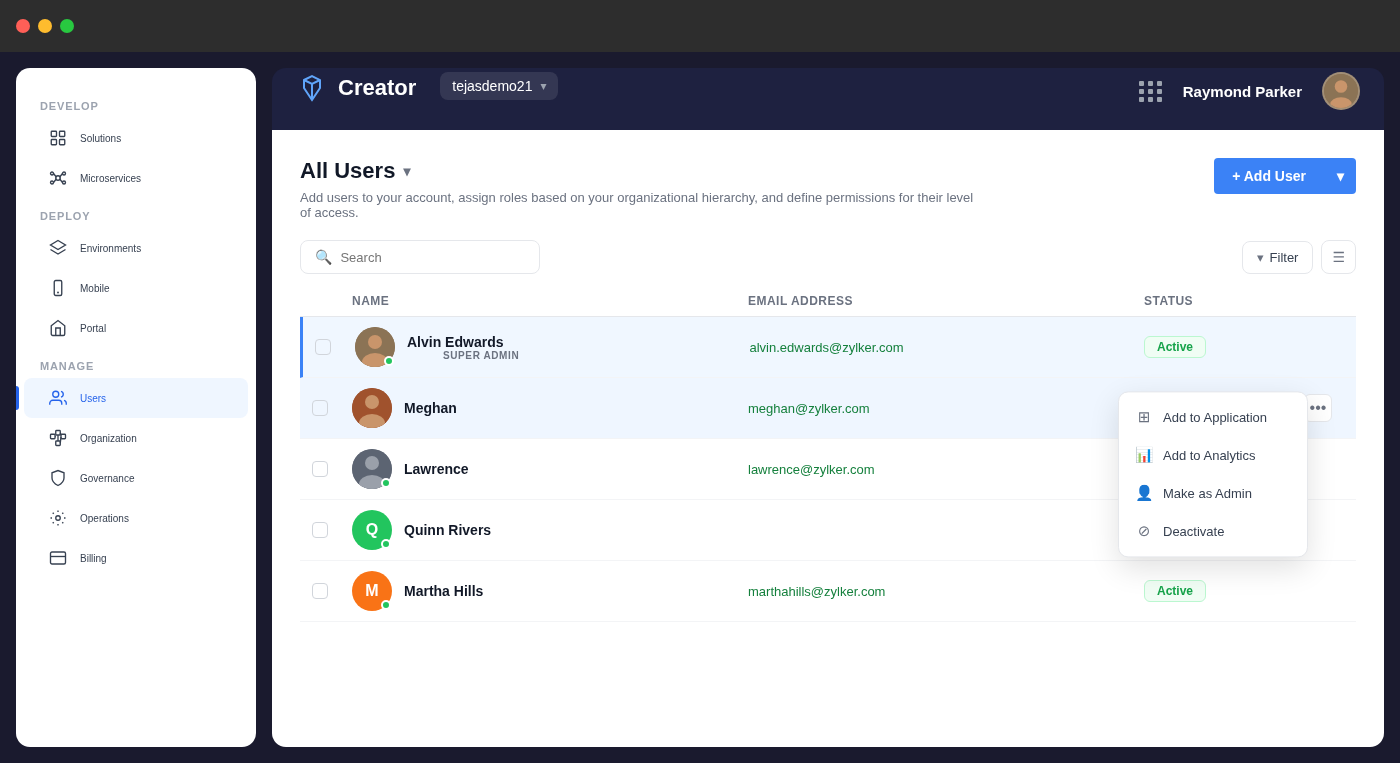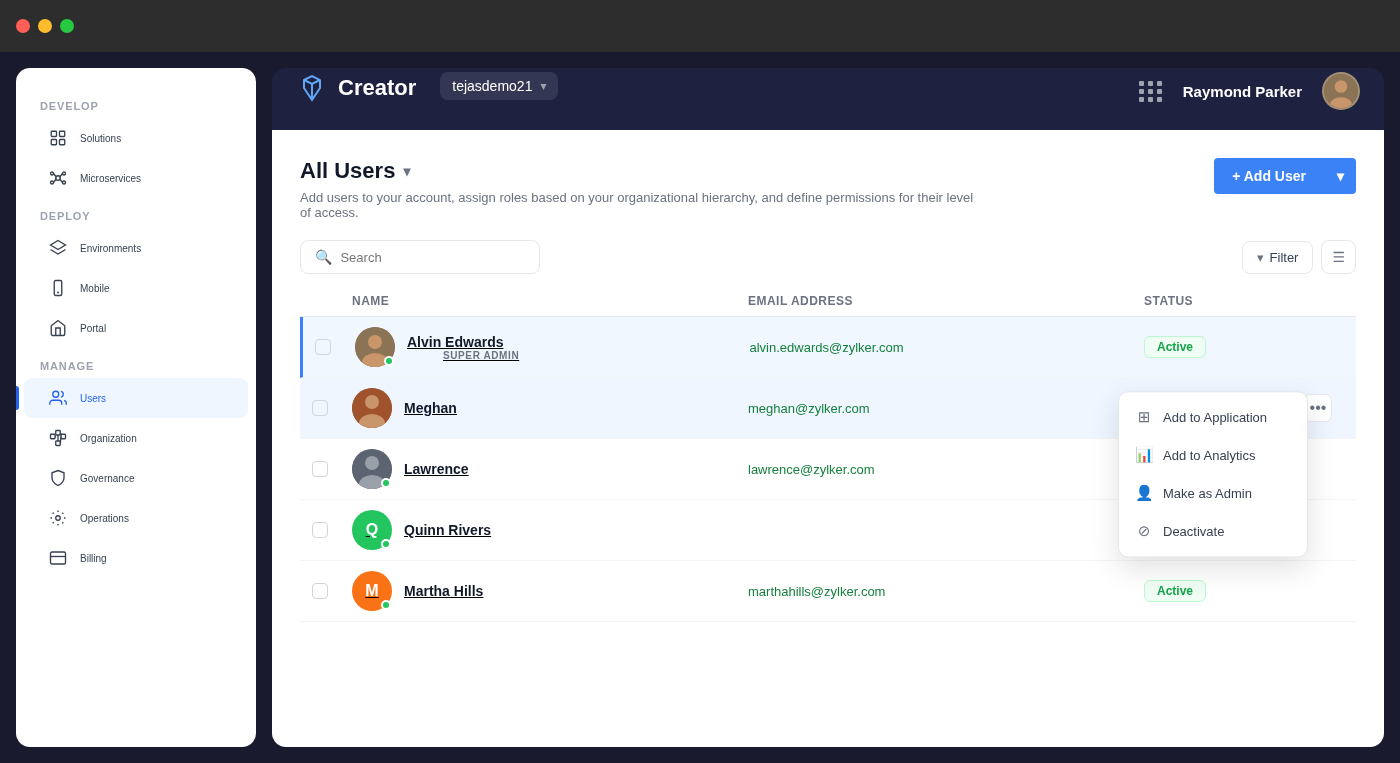--- a/index.html
+++ b/index.html
@@ -333,21 +333,20 @@
       height: 16px;
       border: 1.5px solid #d1d5db;
       border-radius: 4px;
       cursor: pointer;
     }
 
     .user-info {
       display: flex;
       align-items: center;
       gap: 12px;
-      text-decoration: underline;
     }
     .user-avatar-wrap {
       position: relative;
       width: 40px;
       height: 40px;
       flex-shrink: 0;
     }
     .user-avatar {
       width: 40px;
       height: 40px;

